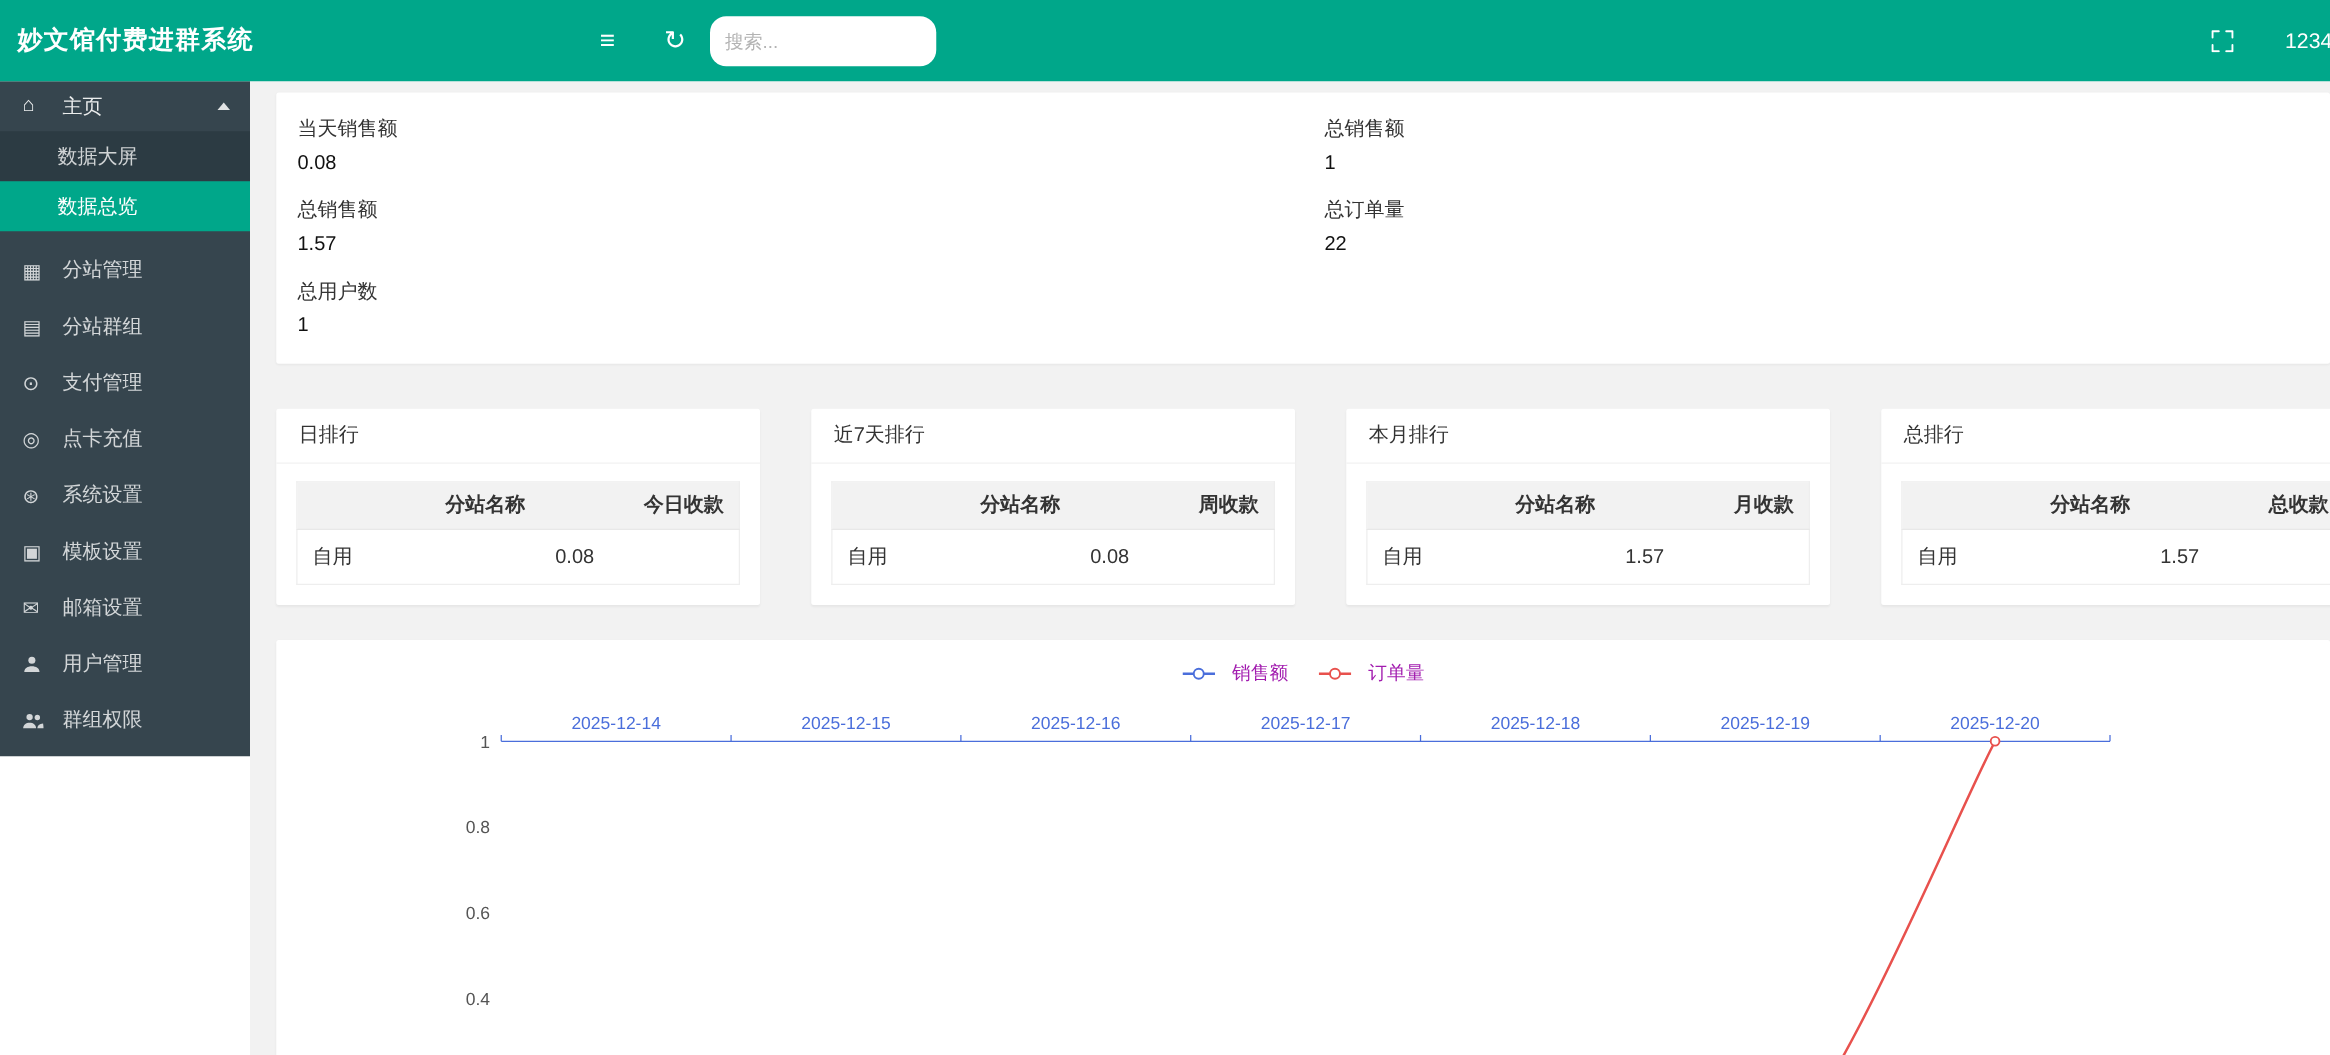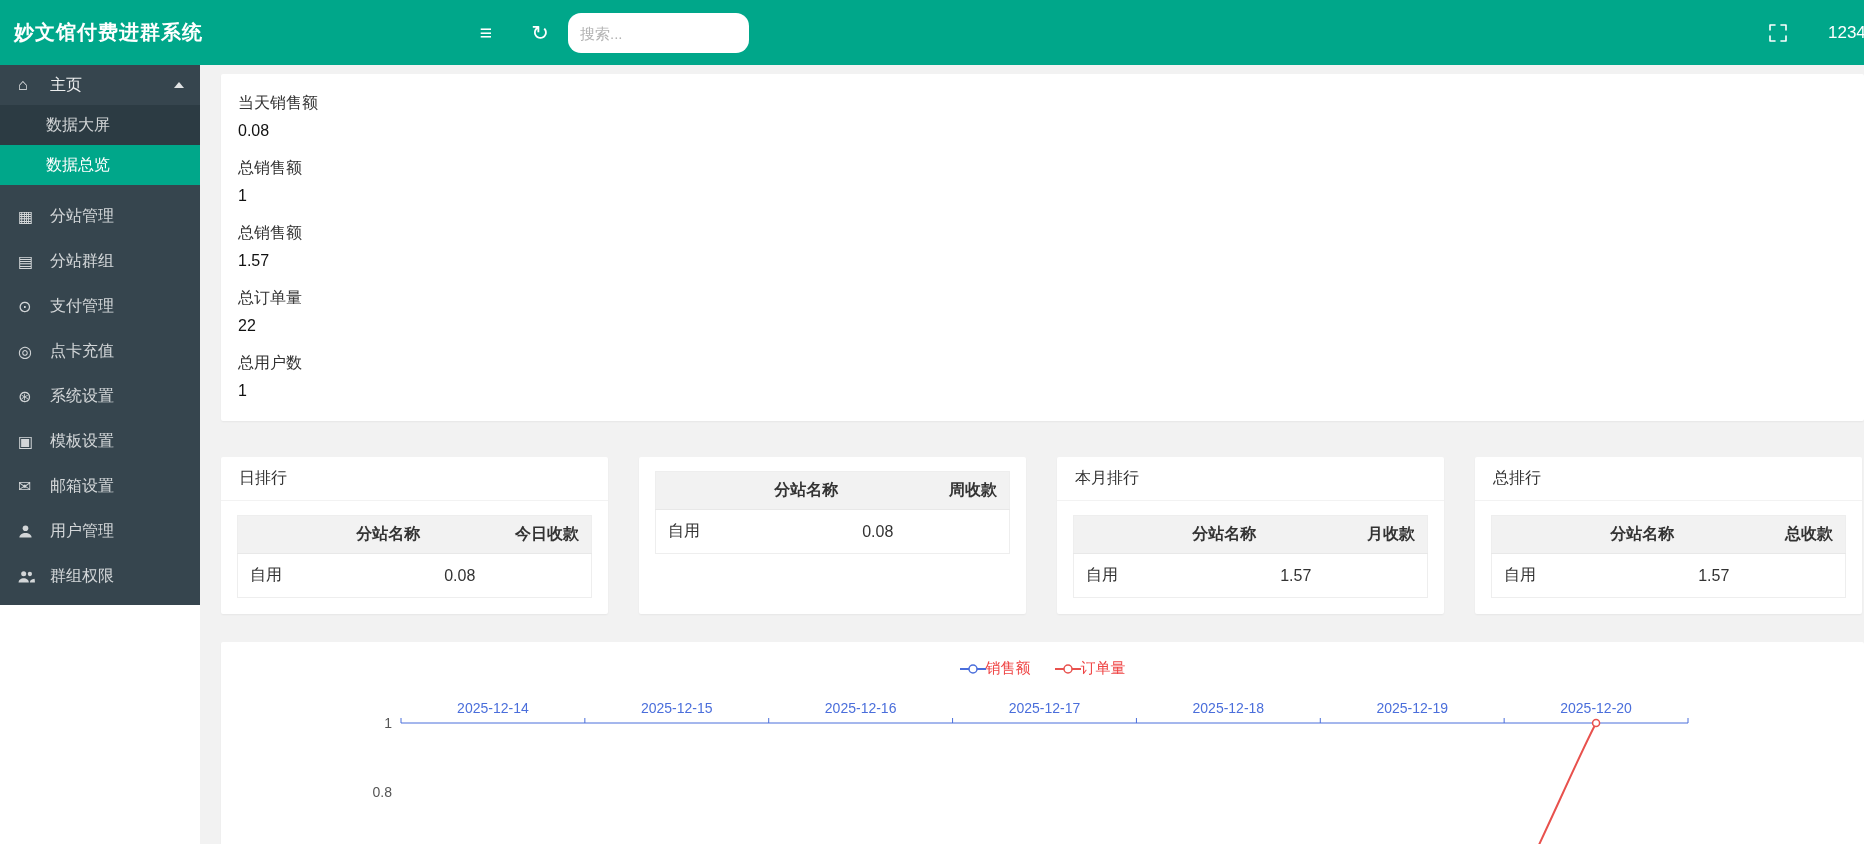--- a/index.html
+++ b/index.html
@@ -21,36 +21,36 @@
   .menu-item{display:flex;align-items:center;height:45px;padding:0 18px;color:rgba(255,255,255,.78);font-size:16px;cursor:pointer;position:relative;white-space:nowrap}
   .menu-item .mi{width:26px;margin-right:6px;font-size:16px;display:inline-flex;align-items:center}
   .menu-parent{height:40px;color:rgba(255,255,255,.9)}
   .submenu .menu-item{height:40px;padding-left:46px;background:var(--sidebarSub)}
   .submenu .menu-item.active{background:var(--accent);color:#fff}
   .caret{position:absolute;right:16px;top:17px;width:0;height:0;border-left:5px solid transparent;border-right:5px solid transparent;border-bottom:6px solid rgba(255,255,255,.85)}
   .group-gap{margin-top:9px}
   
   .main{position:absolute;left:200px;top:65px;width:1664px;height:779px;background:var(--pageBg);overflow:hidden;padding:9px 0 0 21px}
   .card{background:#fff;border-radius:2px;box-shadow:0 1px 2px rgba(0,0,0,.05)}
-  .stats-card{width:1643px;display:grid;grid-template-columns:1fr;padding:10px 0 12px}
+  .stats-card{width:1643px;display:grid;grid-template-columns:1fr 1fr;padding:10px 0 12px}
   .stat-cell{padding:9px 0 9px 17px}
   .stat-label{font-size:16px;color:#333;margin-bottom:8px}
   .stat-value{font-size:16px;color:#111}
-  .rank-row{display:flex;gap:31px;margin-top:36px}
+  .rank-row{display:flex;gap:41px;margin-top:36px}
   .rank-card{width:387px;flex:none}
   .rank-title{padding:11px 18px;font-size:16px;color:#333;border-bottom:1px solid #f2f2f2}
   .rank-body{padding:14px 16px 16px}
   table.rank{width:100%;border-collapse:collapse;font-size:16px;color:#333;border:1px solid #eee}
   table.rank th{background:#f2f2f2;text-align:right;font-weight:bold;padding:8px 12px;border-bottom:1px solid #e8e8e8}
   table.rank th:first-child{width:55%}
   table.rank td{padding:11px 12px}
   
   .chart-card{width:1643px;height:470px;margin-top:28px;position:relative}
   .legend{position:absolute;top:17px;left:0;width:100%;display:flex;justify-content:center;gap:24px;z-index:2}
-  .legend-item{display:flex;align-items:center;gap:0;font-size:15px;color:#ef4444;cursor:pointer}
+  .legend-item{display:flex;align-items:center;gap:14px;font-size:15px;color:#a21caf;cursor:pointer}
   #chart-svg{position:absolute;top:0;left:0}
   .ytick{font-size:14px;fill:#555}
   .xlabel-top{font-size:14px;fill:var(--sales)}
   .xlabel-bottom{font-size:14px;fill:var(--orders)}
   .axis-top{stroke:var(--sales);stroke-width:1}
   .axis-bottom{stroke:var(--orders);stroke-width:1}
 </style>
 </head>
 <body>
 
@@ -171,20 +171,21 @@
           </tr>
           <tr>
             <td>自用</td>
             <td>0.08</td>
           </tr>
         </tbody>
           </table>
       </div>
     </div>
     <div class="card rank-card">
+      <div class="rank-title">近7天排行</div>
       <div class="rank-body">
         <table class="rank">
           <tbody>
               <tr>
             <th>分站名称</th>
             <th>周收款</th>
           </tr>
           <tr>
             <td>自用</td>
             <td>0.08</td>

